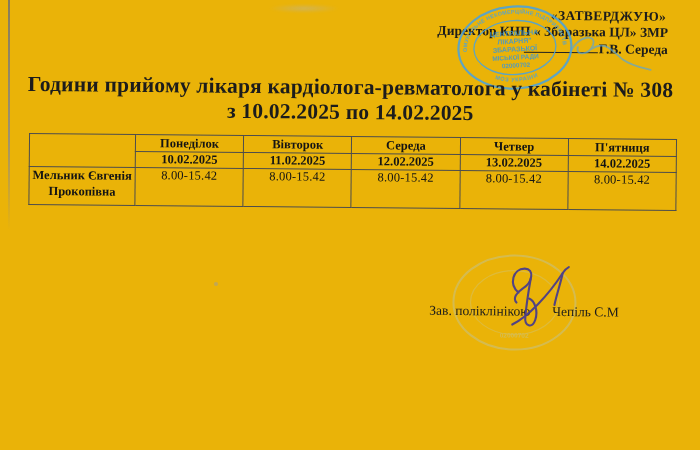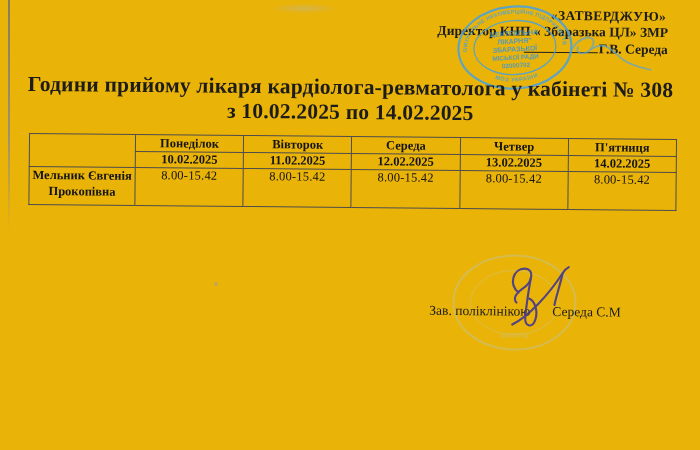--- a/index.html
+++ b/index.html
@@ -171,16 +171,16 @@
 
     <div class="sig-role">Зав. поліклінікою</div>
     <svg class="main-sign" width="84" height="80" viewBox="0 0 84 80">
       <g fill="none" stroke="#453a8f" stroke-width="2.1" stroke-linecap="round" opacity=".92">
         <path d="M 22,32 C 12,24 16,8 28,8 C 38,8 36,22 26,28 C 20,32 16,38 20,42"></path>
         <path d="M 34,18 C 32,30 30,44 29,56 C 28,66 36,68 39,59 C 42,50 38,40 33,38"></path>
         <path d="M 16,64 C 32,56 52,34 66,12 C 68,9 70,7 72,6"></path>
         <path d="M 66,12 C 64,22 60,34 58,44"></path>
       </g>
     </svg>
-    <div class="sig-name">Середа С.М</div>
+    <div class="sig-name">Чепіль С.М</div>
 
   </div>
 </div>
 
 </body></html>

